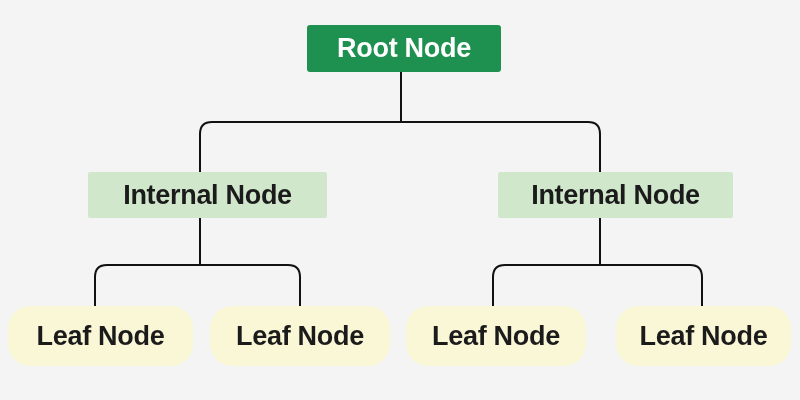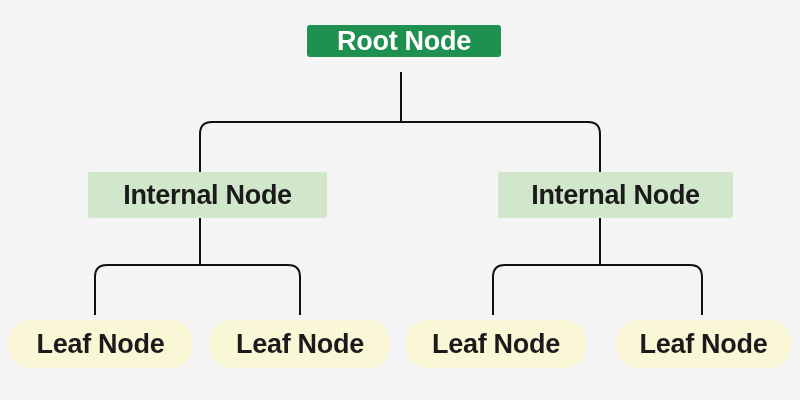--- a/index.html
+++ b/index.html
@@ -19,24 +19,24 @@
     position: absolute;
     display: flex;
     align-items: center;
     justify-content: center;
     font-weight: 700;
     font-size: 27px;
     letter-spacing: -0.3px;
     white-space: nowrap;
     box-sizing: border-box;
   }
-  .node-root     { left: 307px; top: 25px;  width: 194px; height: 32px; border-radius: 3px; }
+  .node-root     { left: 307px; top: 25px;  width: 194px; height: 47px; border-radius: 3px; }
   .node-int-0    { left: 88px;  top: 172px; width: 239px; height: 46px; border-radius: 2px; }
   .node-int-1    { left: 498px; top: 172px; width: 235px; height: 46px; border-radius: 2px; }
-  .node-leaf     { top: 320px; height: 48px; border-radius: 22px; }
+  .node-leaf     { top: 306px; height: 60px; border-radius: 22px; }
   .node-leaf-0   { left: 8px;   width: 185px; }
   .node-leaf-1   { left: 210px; width: 180px; }
   .node-leaf-2   { left: 406px; width: 180px; }
   .node-leaf-3   { left: 616px; width: 175px; }
 </style>
 </head>
 <body>
 
 <div class="stage" style="background-color: rgb(244, 244, 245);">
 

